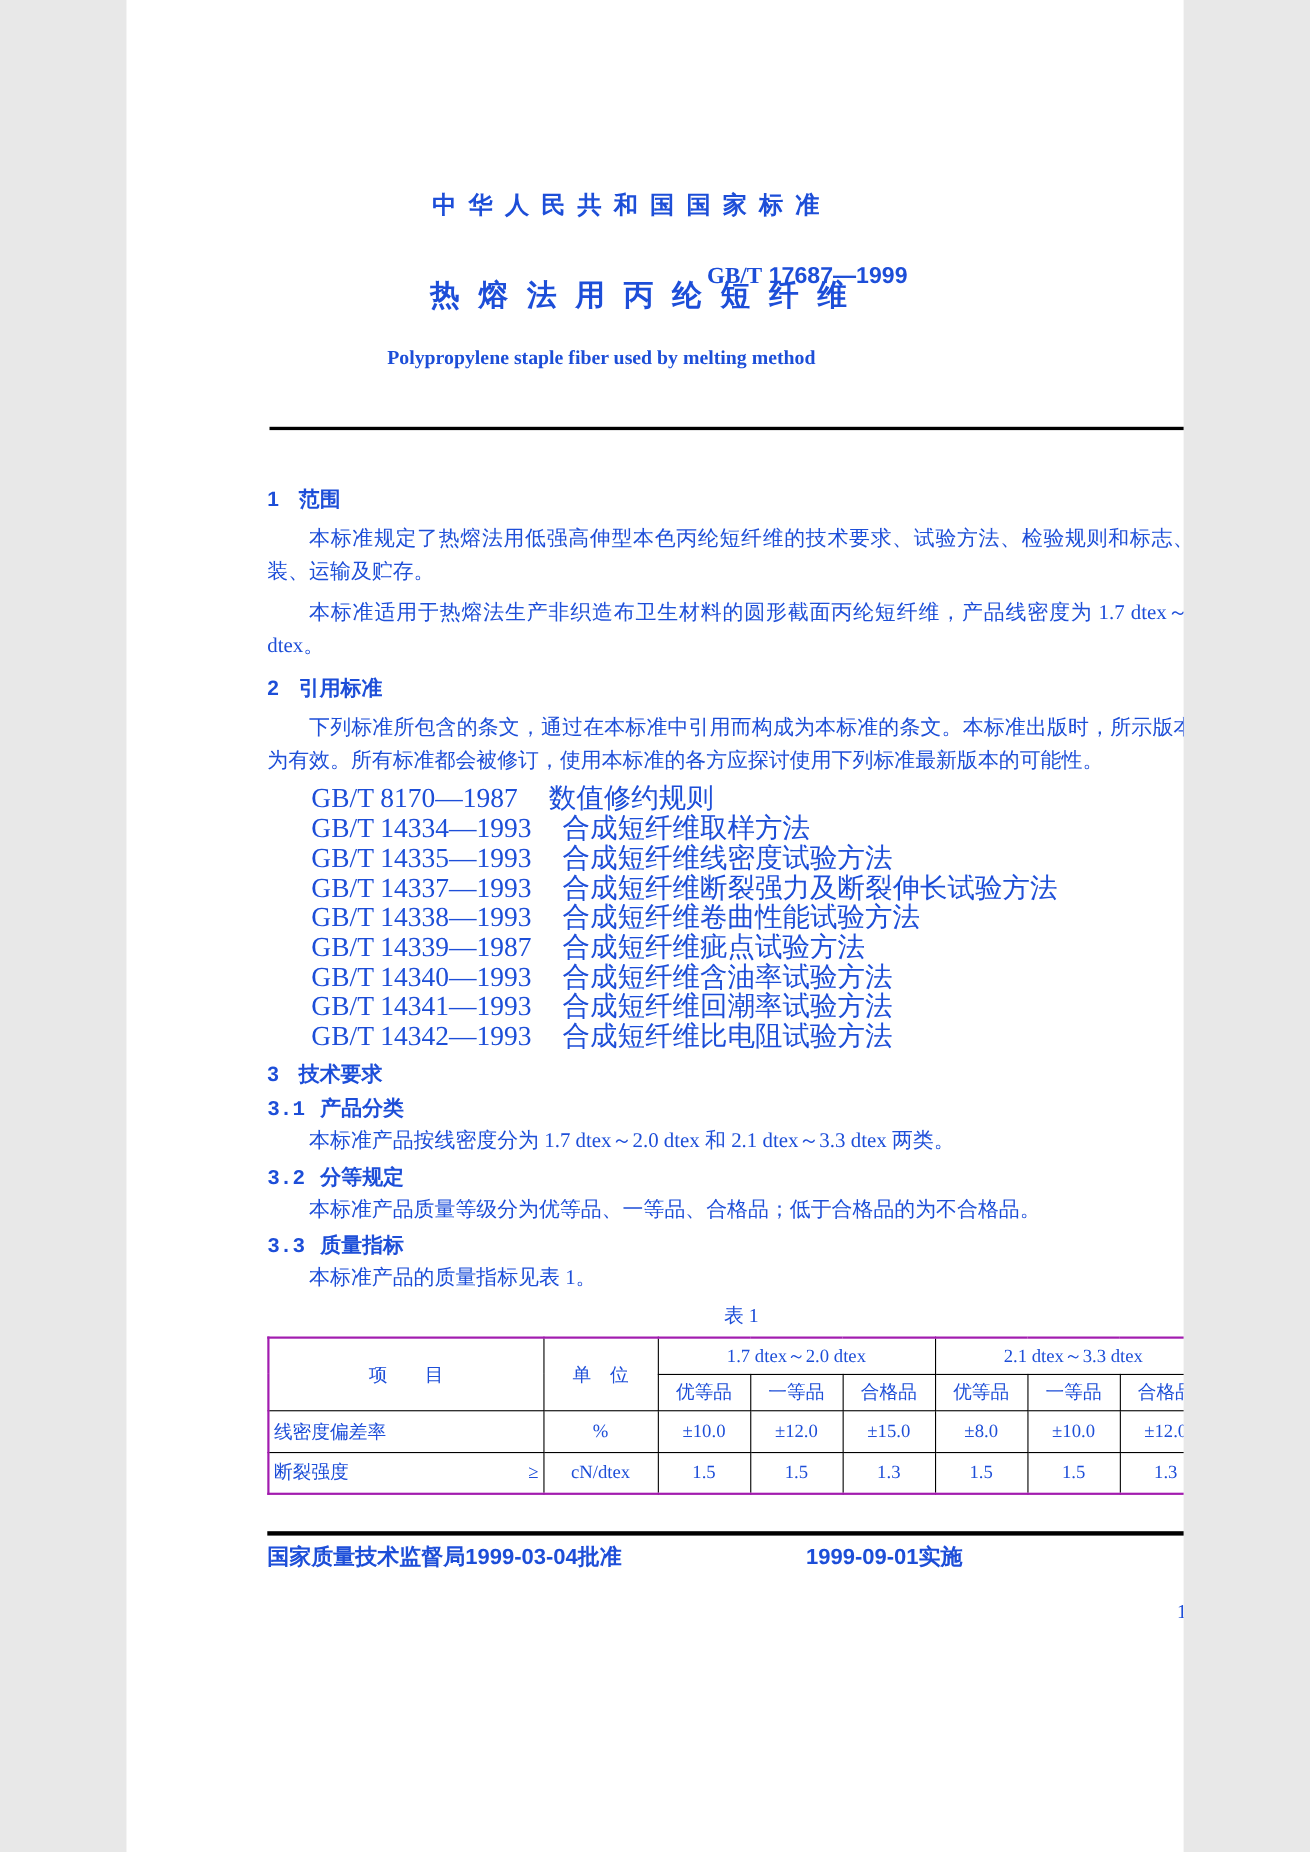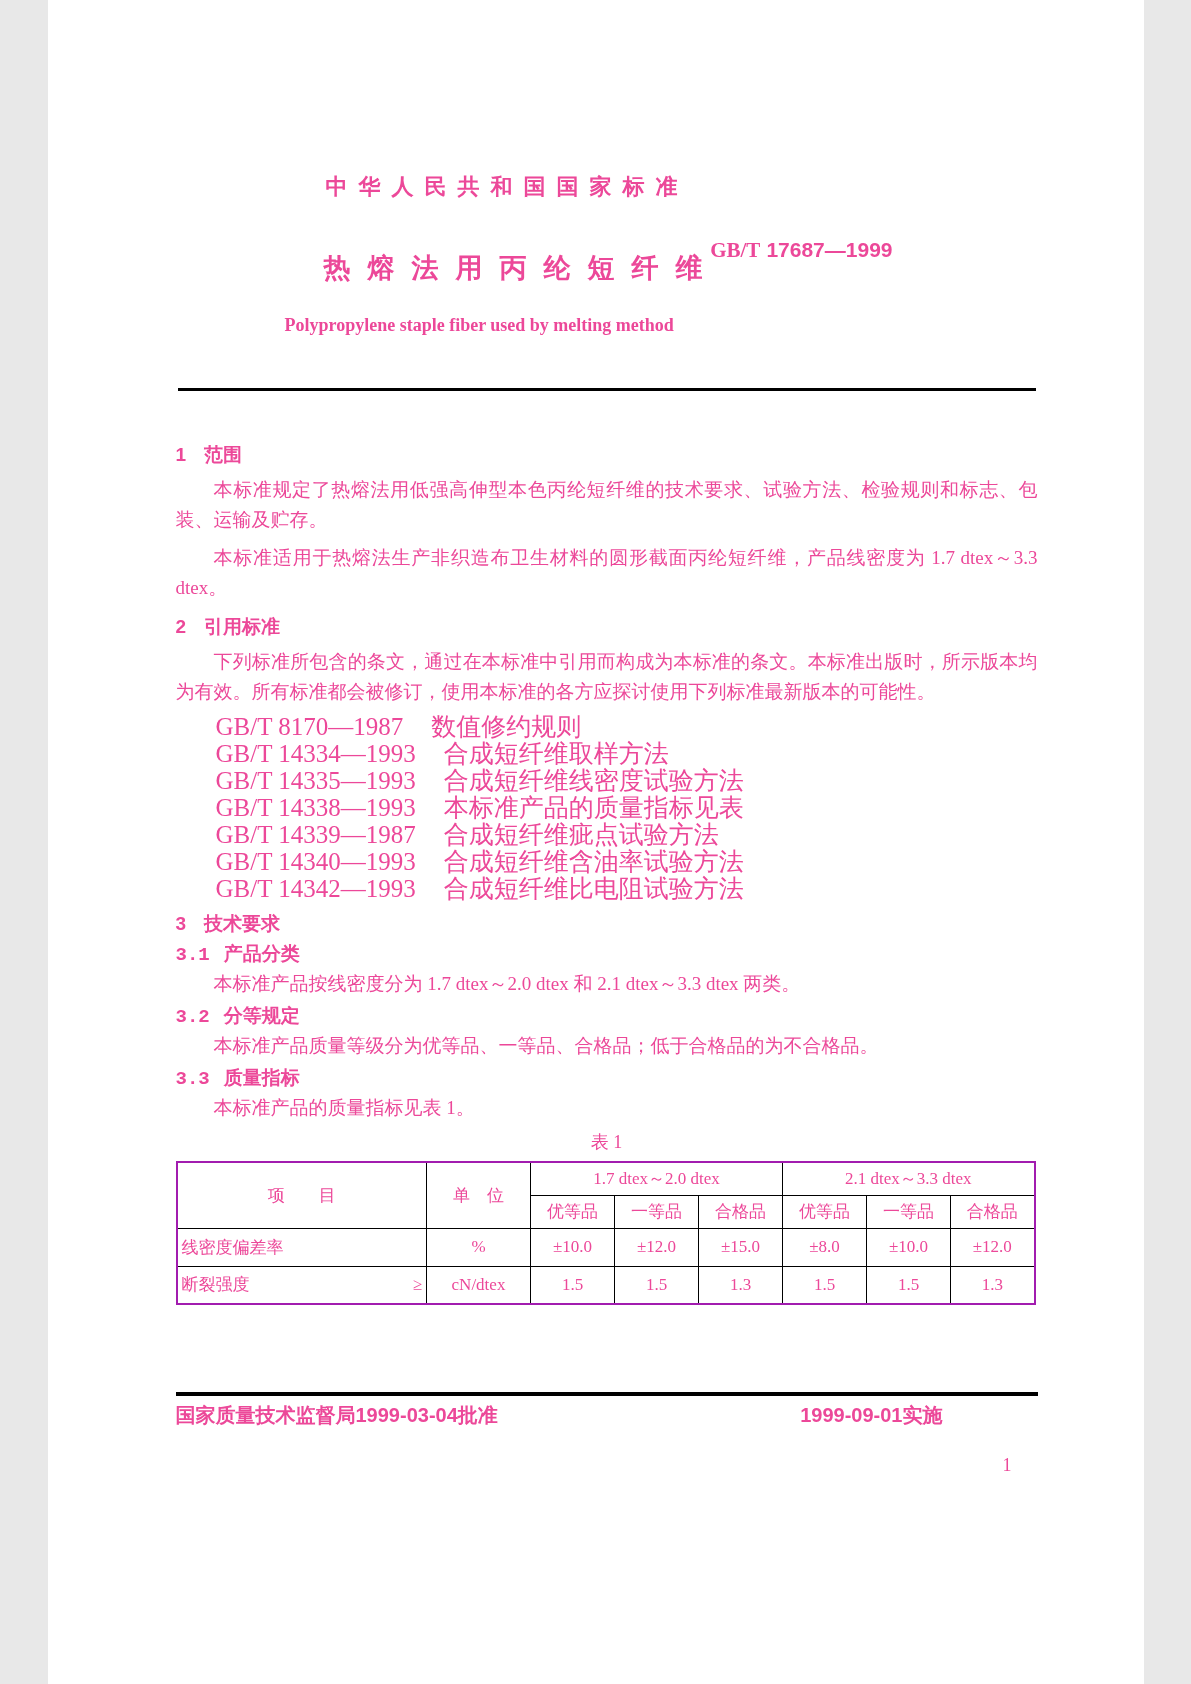--- a/index.html
+++ b/index.html
@@ -1,23 +1,23 @@
 <!DOCTYPE html>
 <html><head>
 <meta charset="utf-8">
 <style>
   * { margin:0; padding:0; box-sizing:border-box; }
   html,body { background:#e8e8e8; }
   .page {
     position:relative;
-    width:1096px; height:1684px;
+    width:961px; height:1684px;
     margin:0 auto;
     background:#ffffff;
     font-family:"Liberation Serif","DejaVu Serif",serif;
-    color:#ec4899;
+    color:#1d4ed8;
     overflow:hidden;
   }
   
   .hdr-label {
     position:absolute; left:278px; top:172px;
     font-family:"Liberation Sans","DejaVu Sans",sans-serif;
     font-weight:bold; font-size:22px; letter-spacing:11px;
   }
   .hdr-number {
     position:absolute; right:251px; top:238px;
@@ -135,23 +135,25 @@
 
     <div class="sec-heading sec2-heading">
       <span class="sec-num">2</span>
       <span>引用标准</span>
     </div>
     <p class="para">下列标准所包含的条文，通过在本标准中引用而构成为本标准的条文。本标准出版时，所示版本均为有效。所有标准都会被修订，使用本标准的各方应探讨使用下列标准最新版本的可能性。</p>
     <ul class="refs">
       <li class="ref-item"><span>GB/T 8170—1987</span><span class="ref-name">数值修约规则</span></li>
       <li class="ref-item"><span>GB/T 14334—1993</span><span class="ref-name">合成短纤维取样方法</span></li>
       <li class="ref-item"><span>GB/T 14335—1993</span><span class="ref-name">合成短纤维线密度试验方法</span></li>
-      <li class="ref-item"><span>GB/T 14338—1993</span><span class="ref-name">本标准产品的质量指标见表</span></li>
+      <li class="ref-item"><span>GB/T 14337—1993</span><span class="ref-name">合成短纤维断裂强力及断裂伸长试验方法</span></li>
+      <li class="ref-item"><span>GB/T 14338—1993</span><span class="ref-name">合成短纤维卷曲性能试验方法</span></li>
       <li class="ref-item"><span>GB/T 14339—1987</span><span class="ref-name">合成短纤维疵点试验方法</span></li>
       <li class="ref-item"><span>GB/T 14340—1993</span><span class="ref-name">合成短纤维含油率试验方法</span></li>
+      <li class="ref-item"><span>GB/T 14341—1993</span><span class="ref-name">合成短纤维回潮率试验方法</span></li>
       <li class="ref-item"><span>GB/T 14342—1993</span><span class="ref-name">合成短纤维比电阻试验方法</span></li>
     </ul>
 
     <div class="sec-heading sec3-heading">
       <span class="sec-num">3</span>
       <span>技术要求</span>
     </div>
 
     <div class="subsec-heading">
       <span class="sub-num">3.1</span>

